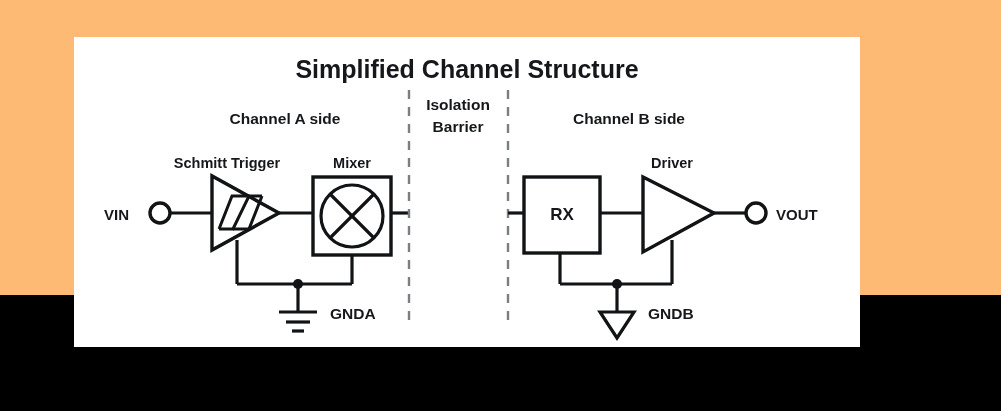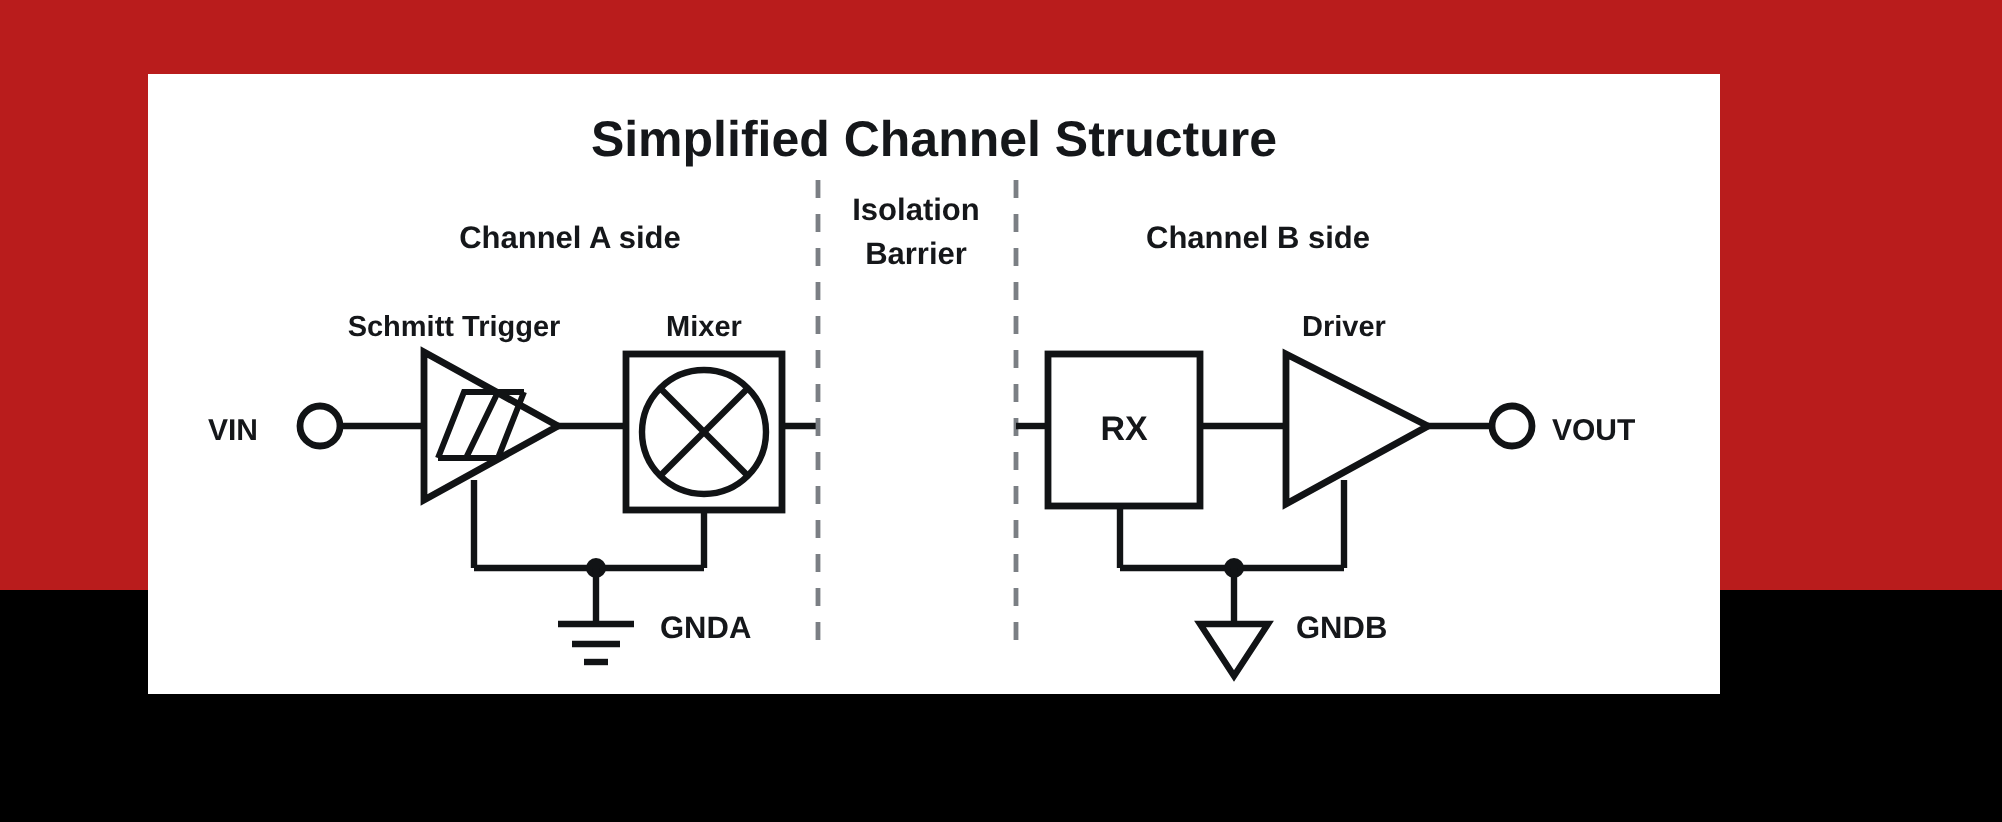--- a/index.html
+++ b/index.html
@@ -10,21 +10,21 @@
   body {
     width: 1001px;
     height: 411px;
     overflow: hidden;
     font-family: "Liberation Sans", sans-serif;
   }
   #stage {
     position: relative;
     width: 1001px;
     height: 295px;
-    background: #b91c1c;
+    background: #fdba74;
   }
   #panel {
     position: absolute;
     left: 74px;
     top: 37px;
     width: 786px;
     height: 310px;
     background: #ffffff;
   }
   #diagram-svg {

